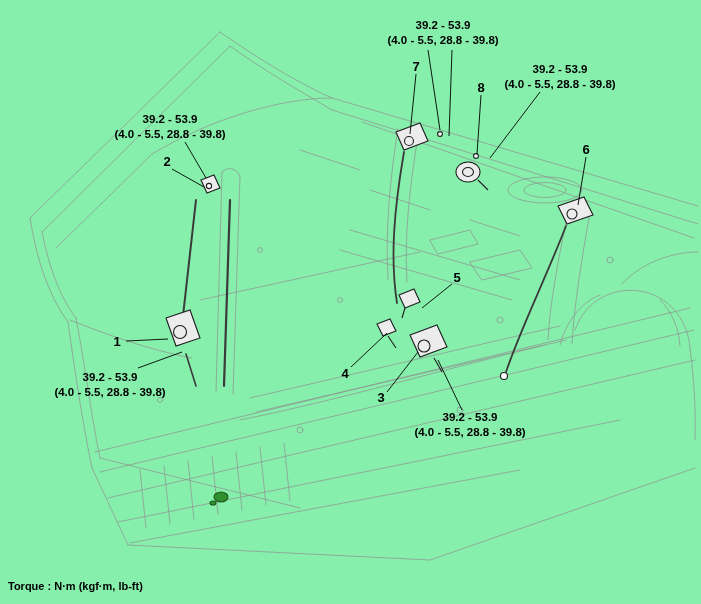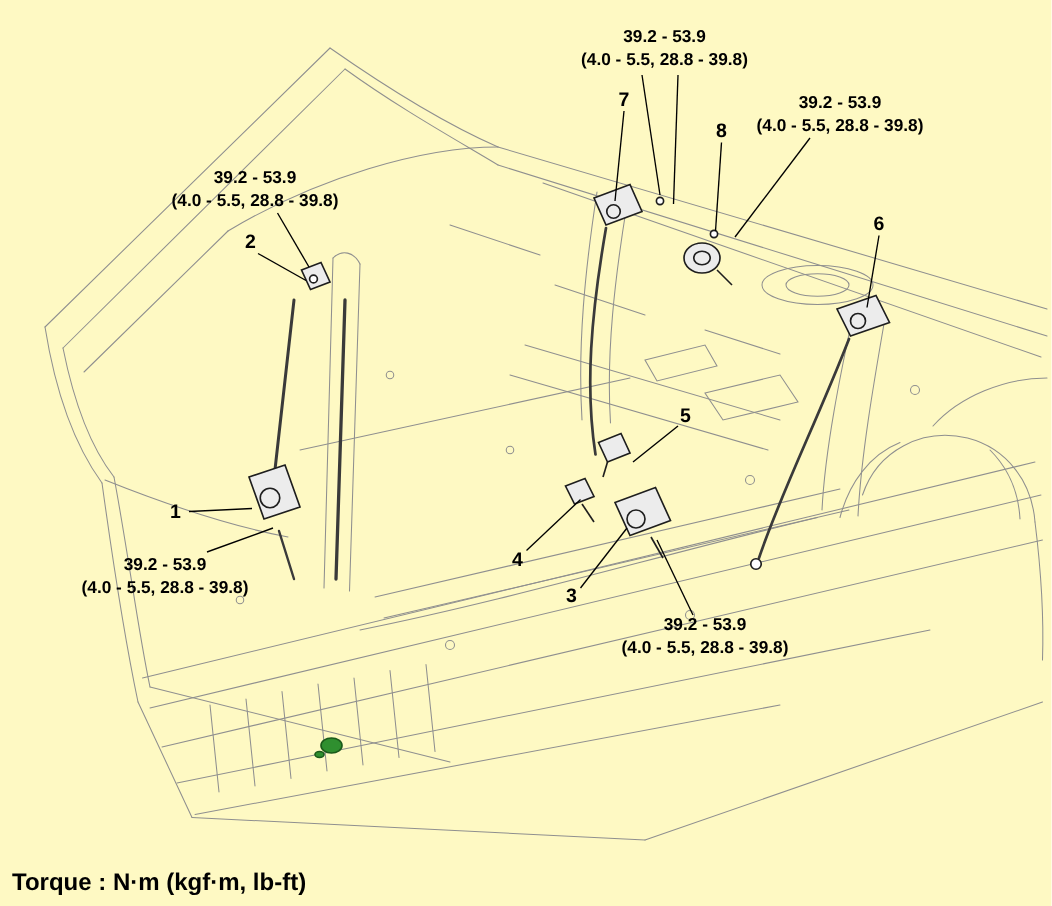--- a/index.html
+++ b/index.html
@@ -1,21 +1,21 @@
 <!DOCTYPE html>
 <html><head>
 <meta charset="utf-8">
 <style>
   * { margin: 0; padding: 0; box-sizing: border-box; }
   html, body { background: #ffffff; font-family: "Liberation Sans", sans-serif; }
   .stage {
     position: relative;
     width: 701px;
     height: 604px;
-    background: #fef9c3;
+    background: #86efac;
     overflow: hidden;
   }
   .stage svg { position: absolute; left: 0; top: 0; }
   .torque-label {
     position: absolute;
     transform: translateX(-50%);
     text-align: center;
     font-weight: bold;
     font-size: 11.5px;
     line-height: 15px;
@@ -27,21 +27,21 @@
     transform: translate(-50%, -50%);
     font-weight: bold;
     font-size: 13px;
     color: #000;
   }
   .footer-note {
     position: absolute;
     left: 8px;
     top: 580px;
     font-weight: bold;
-    font-size: 16px;
+    font-size: 11px;
     color: #000;
   }
 </style>
 </head>
 <body>
 
 <div class="stage">
 
   <svg width="701" height="604" viewBox="0 0 701 604">
 

